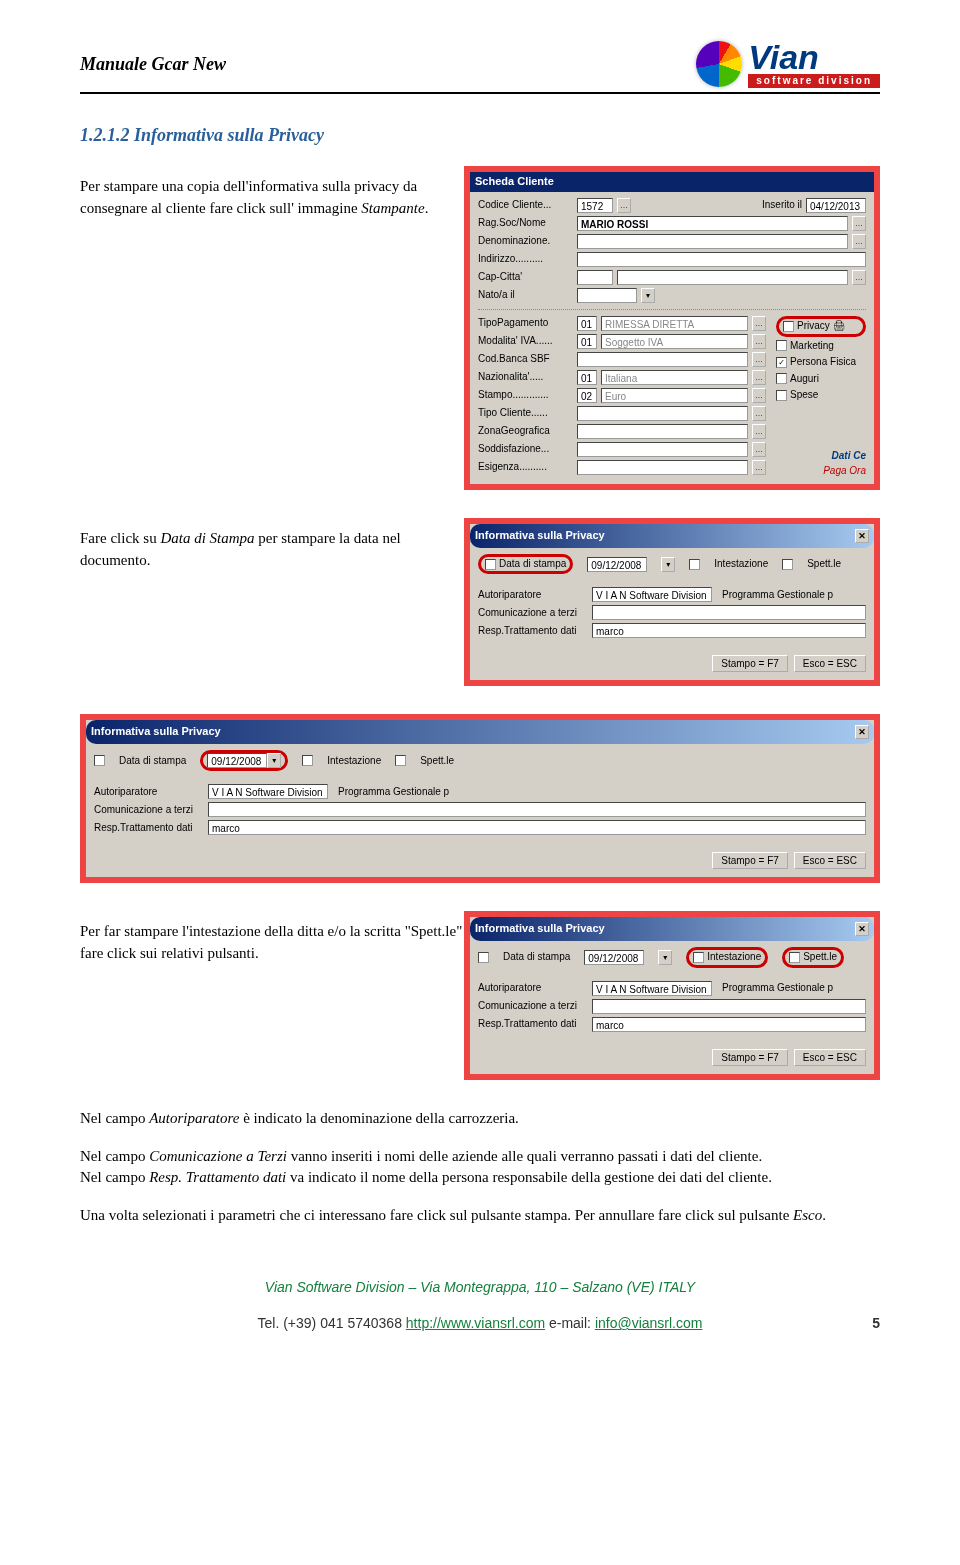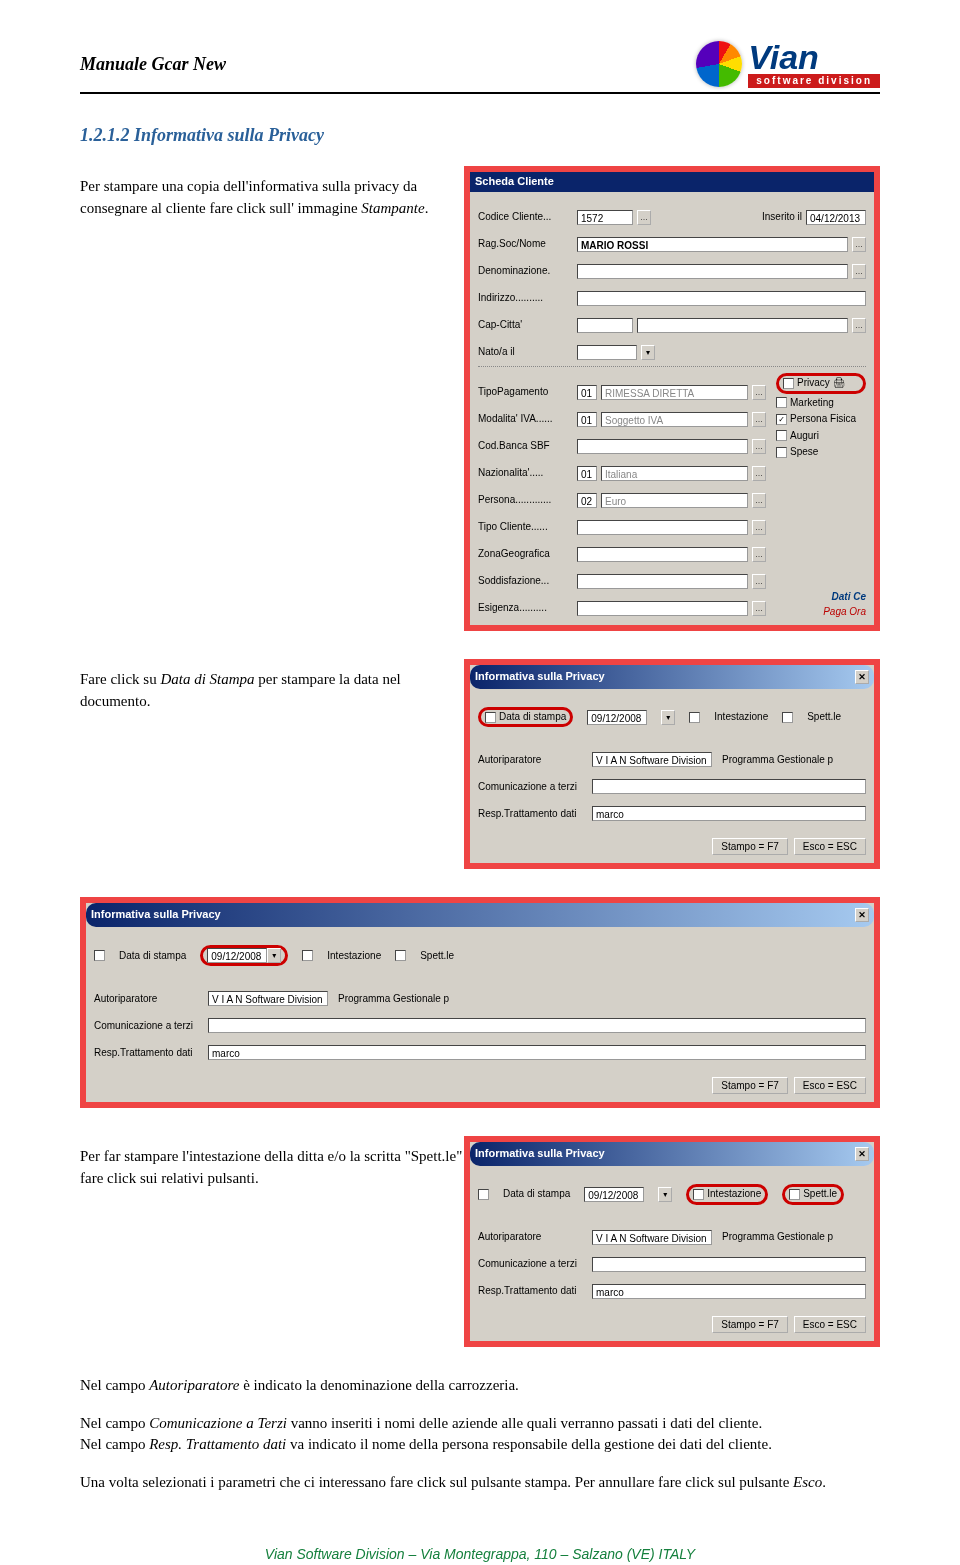--- a/index.html
+++ b/index.html
@@ -56,27 +56,27 @@
   .titlebar {
     background:linear-gradient(to right,#0a246a,#a6caf0);
     color:#fff;font-weight:bold;padding:4px 5px;display:flex;
     justify-content:space-between;align-items:center;font-size:11px;border-radius:10px;
   }
   .titlebar .close-x {
     background:#d4d0c8;color:#000;border:1px outset #fff;
     width:14px;height:14px;font-size:9px;line-height:12px;text-align:center;
   }
   .panel { padding:6px 8px;background:#d4d0c8; }
-  .form-line { display:flex;align-items:center;gap:4px;margin-bottom:3px;font-size:10px;margin-top:12px; }
+  .form-line { display:flex;align-items:center;gap:4px;margin-bottom:3px;font-size:10px; }
   .form-line label { width:95px;color:#000; }
   .inp {
     background:#fff;border:1px inset #999;padding:1px 3px;
     font-size:10px;height:15px;line-height:13px;
   }
-  .inp.w40{width:56px}.inp.w60{width:60px}.inp.w120{width:120px}.inp.flex{flex:1}
+  .inp.w40{width:36px}.inp.w60{width:60px}.inp.w120{width:120px}.inp.flex{flex:1}
   .ddl-btn,.lookup-btn{
     background:#d4d0c8;border:1px outset #fff;width:14px;height:15px;
     font-size:8px;line-height:13px;text-align:center;
   }
   .red-circle{border:3px solid #c00;border-radius:18px;padding:0 4px;display:inline-flex;align-items:center}
   .divider-dots{border-top:1px dotted #888;margin:6px 0}
   .cb-group{display:flex;flex-direction:column;gap:2px;font-size:10px}
   .cb-group label{display:flex;align-items:center;gap:3px}
   .cb{width:11px;height:11px;border:1px inset #999;background:#fff;display:inline-block;text-align:center;font-size:8px;line-height:9px}
   .cb.checked::after{content:"✓";color:#000}
@@ -174,21 +174,21 @@
               <span class="inp flex"></span>
               <span class="lookup-btn">…</span>
             </div>
           <div class="form-line">
               <label>Nazionalita'.....</label>
               <span class="inp" style="width:20px">01</span>
               <span class="inp flex" style="color:#888">Italiana</span>
               <span class="lookup-btn">…</span>
             </div>
           <div class="form-line">
-              <label>Persona.............</label>
+              <label>Stampo.............</label>
               <span class="inp" style="width:20px">02</span>
               <span class="inp flex" style="color:#888">Euro</span>
               <span class="lookup-btn">…</span>
             </div>
           <div class="form-line">
               <label>Tipo Cliente......</label>
               <span class="inp flex"></span>
               <span class="lookup-btn">…</span>
             </div>
           <div class="form-line">

